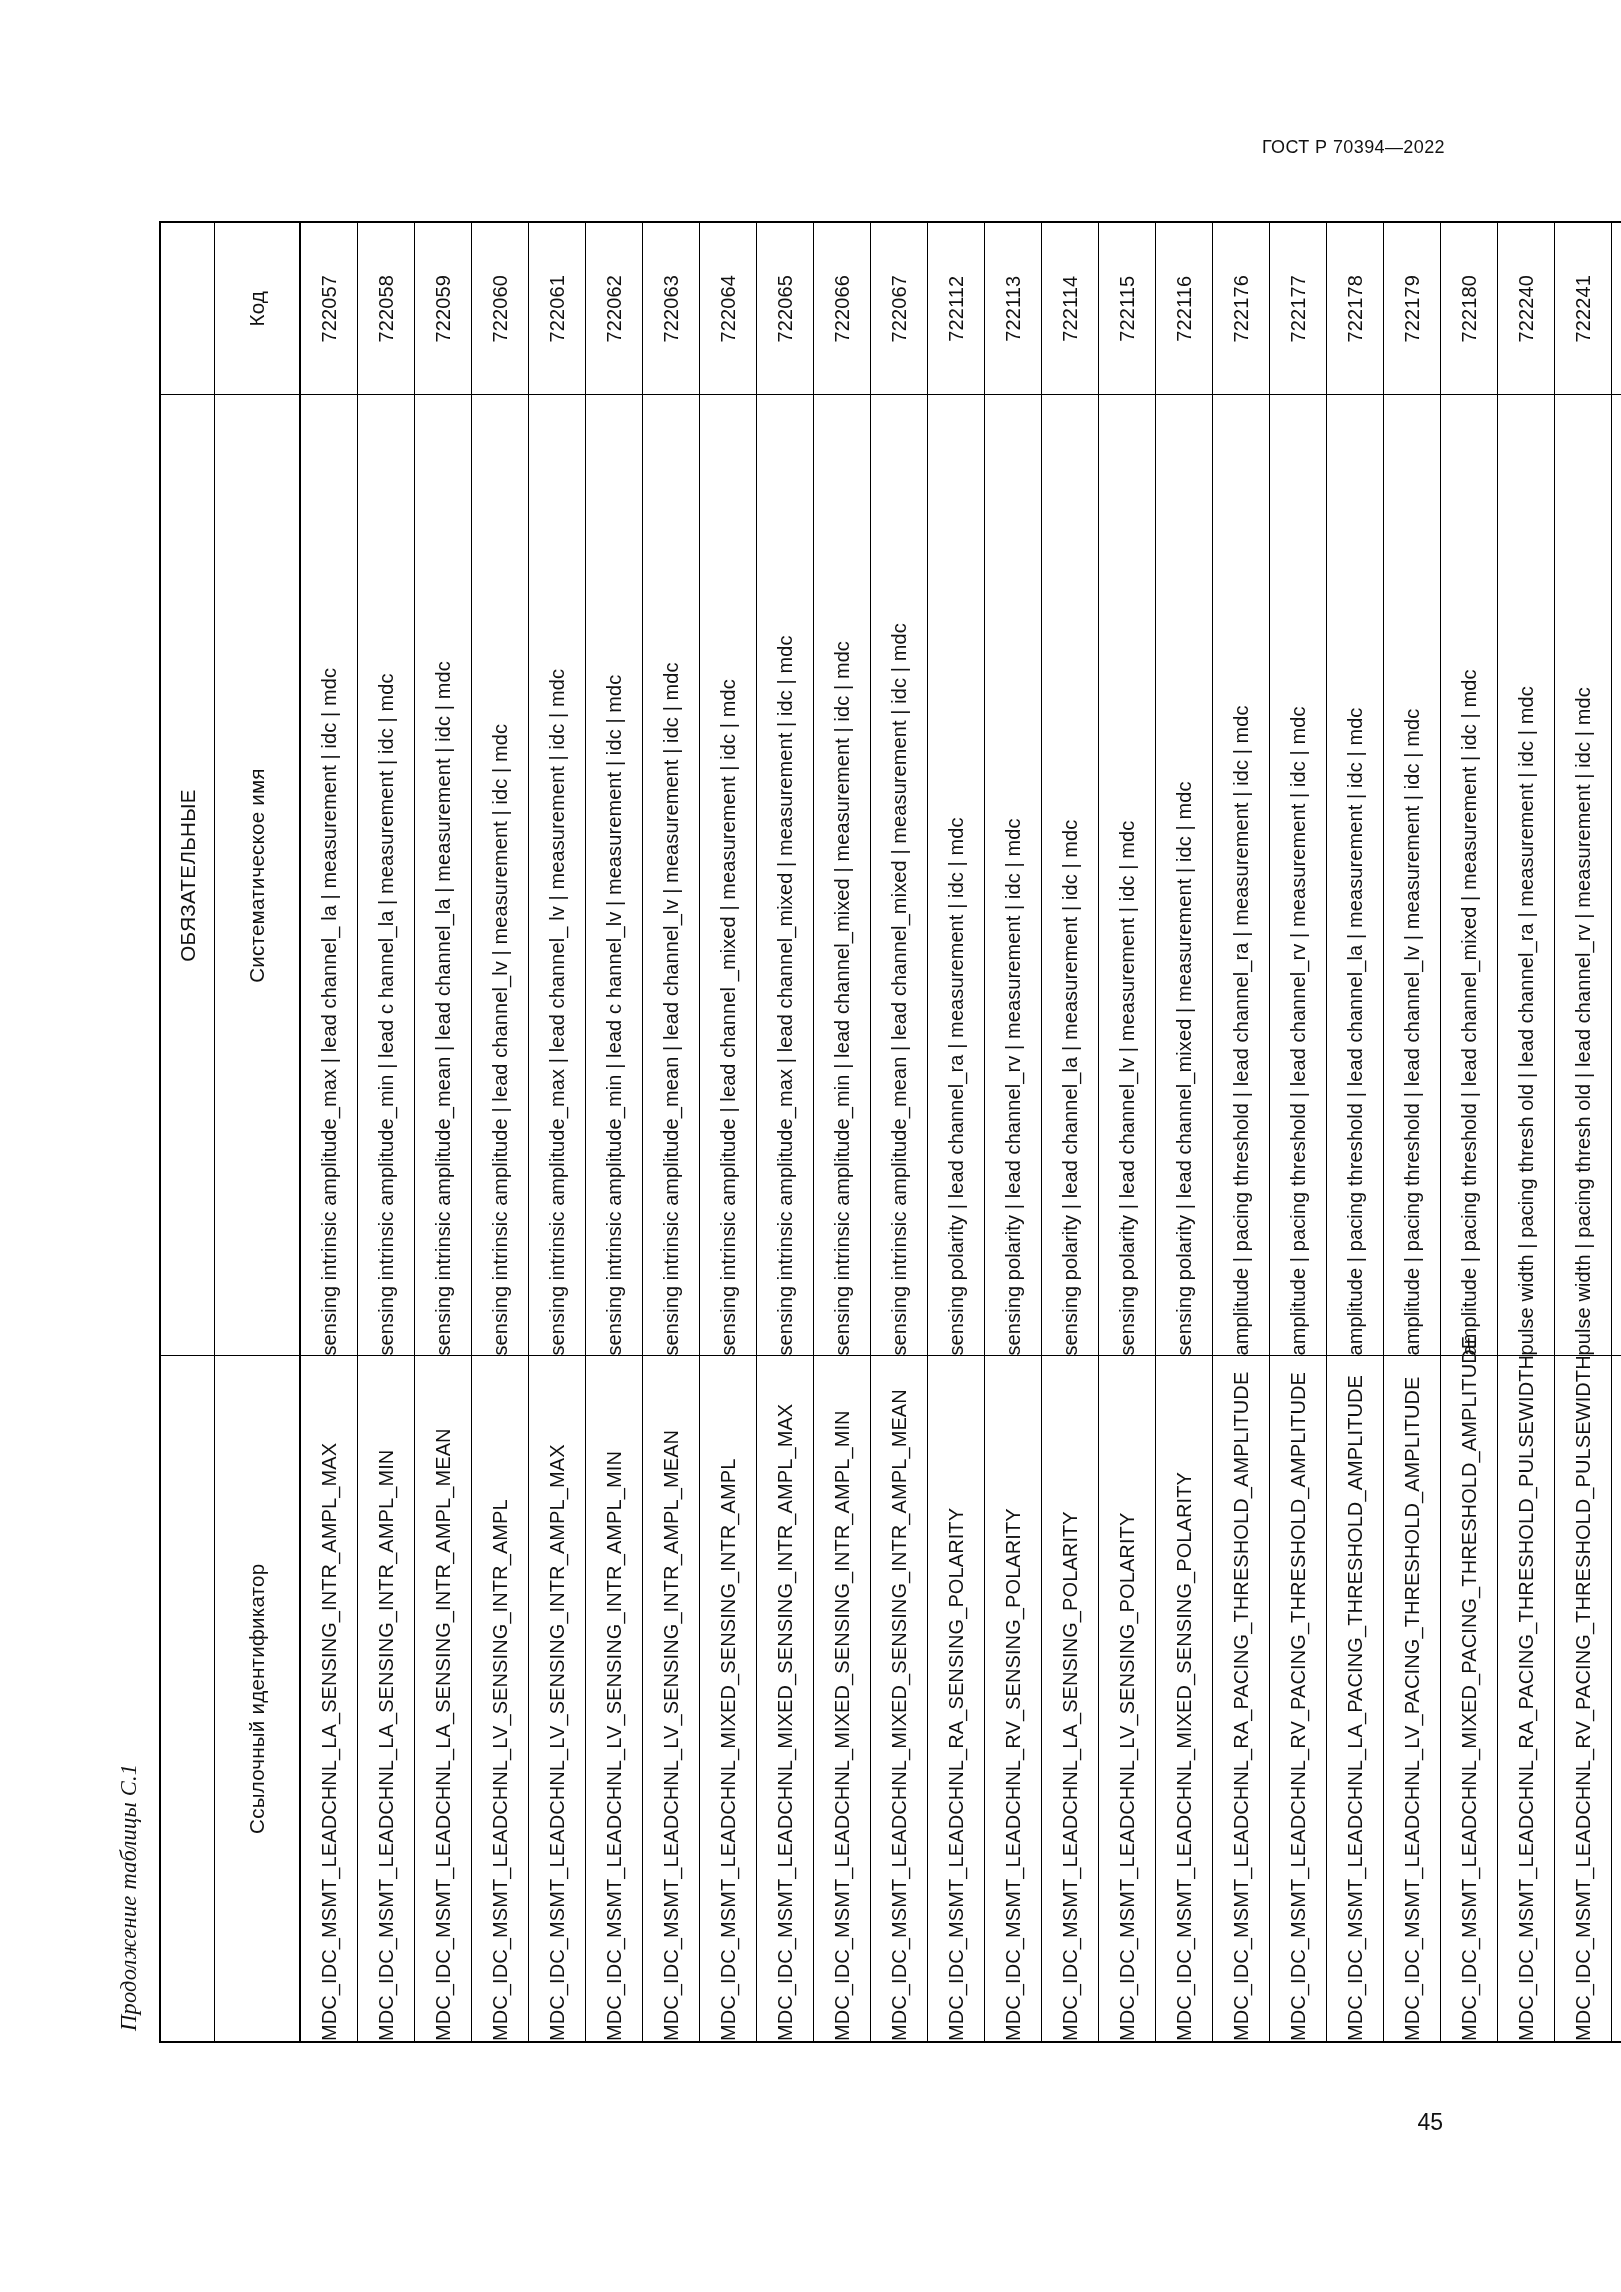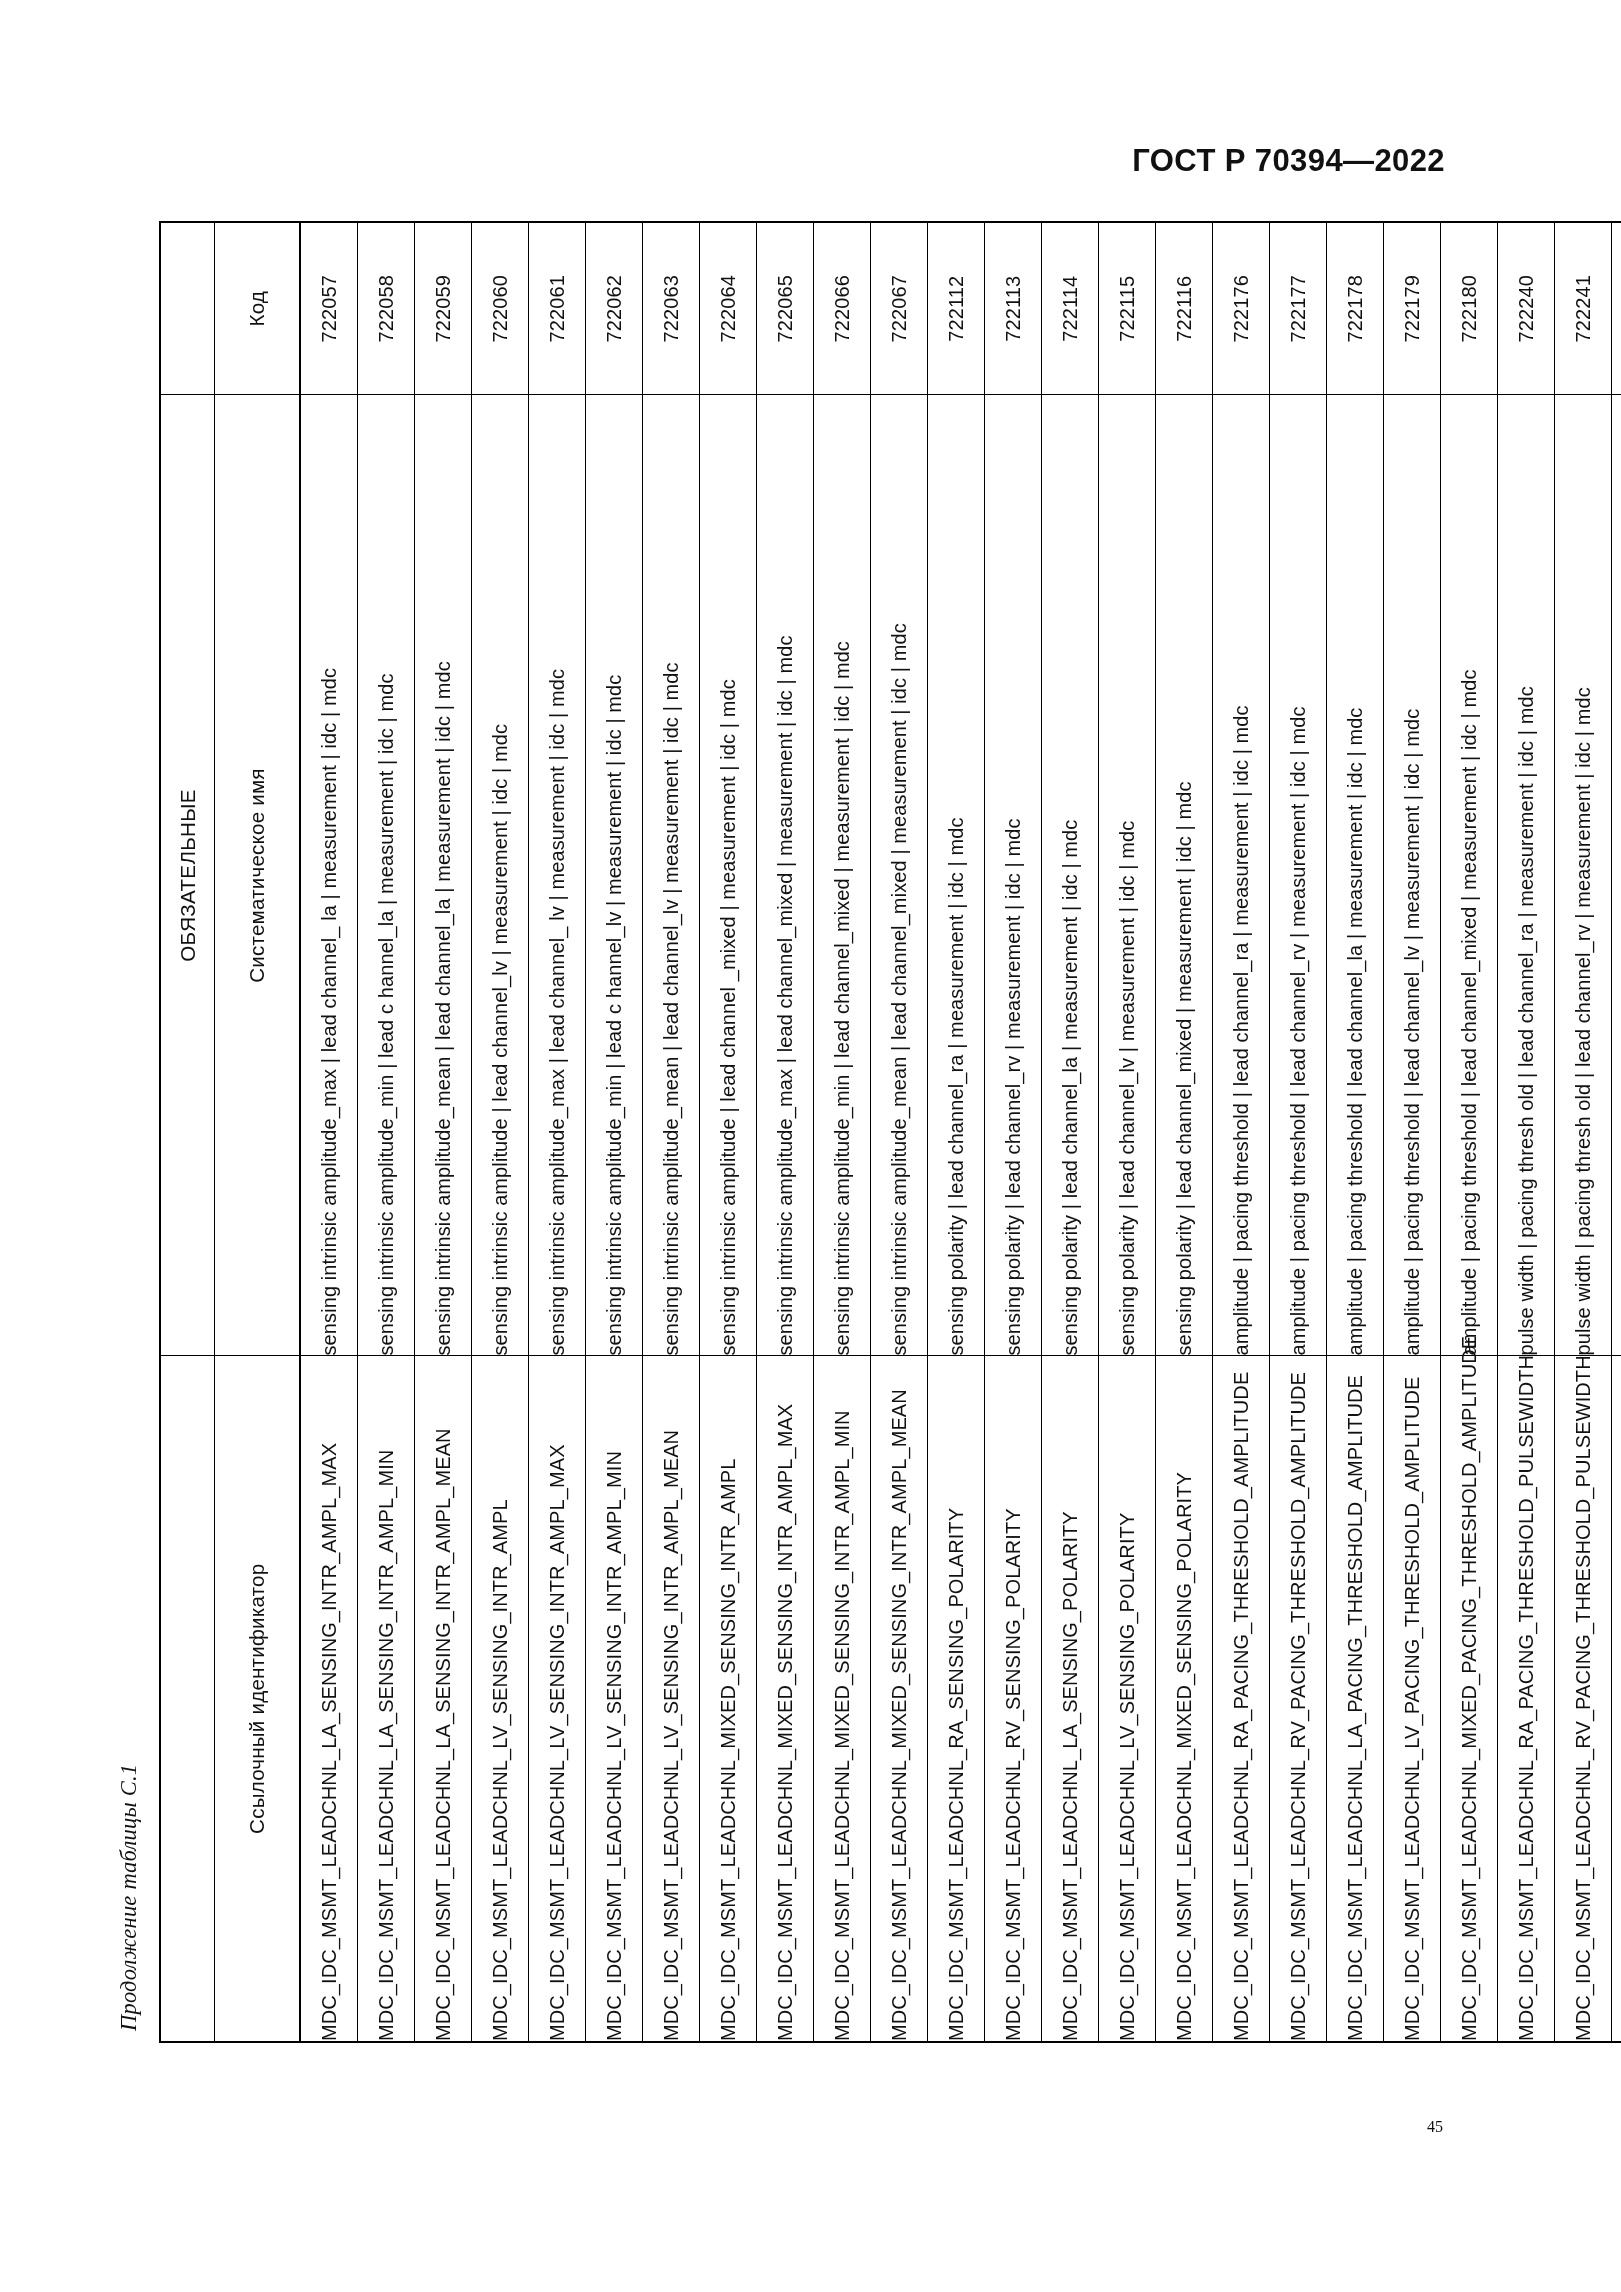--- a/index.html
+++ b/index.html
@@ -12,36 +12,36 @@
     height: 2293px;
     position: relative;
     font-family: "Liberation Sans", sans-serif;
     color: #111111;
     overflow: hidden;
   }
 
   
   .page-header {
     position: absolute;
-    top: 143px;
+    top: 137px;
     right: 176px;
     font-family: "Liberation Sans", sans-serif;
-    font-size: 31px;
-    font-weight: bold;
+    font-size: 18px;
+    font-weight: normal;
     letter-spacing: 0.4px;
     white-space: nowrap;
   }
 
   
   .page-number {
     position: absolute;
     bottom: 157px;
     right: 178px;
-    font-size: 16px;
-    font-family: Liberation Serif, serif;
+    font-size: 23px;
+    font-family: Liberation Sans, sans-serif;
   }
 
   
   .table-caption {
     position: absolute;
     left: 0px;
     top: 0px;
     width: 39px;
     height: 29px;
   }

